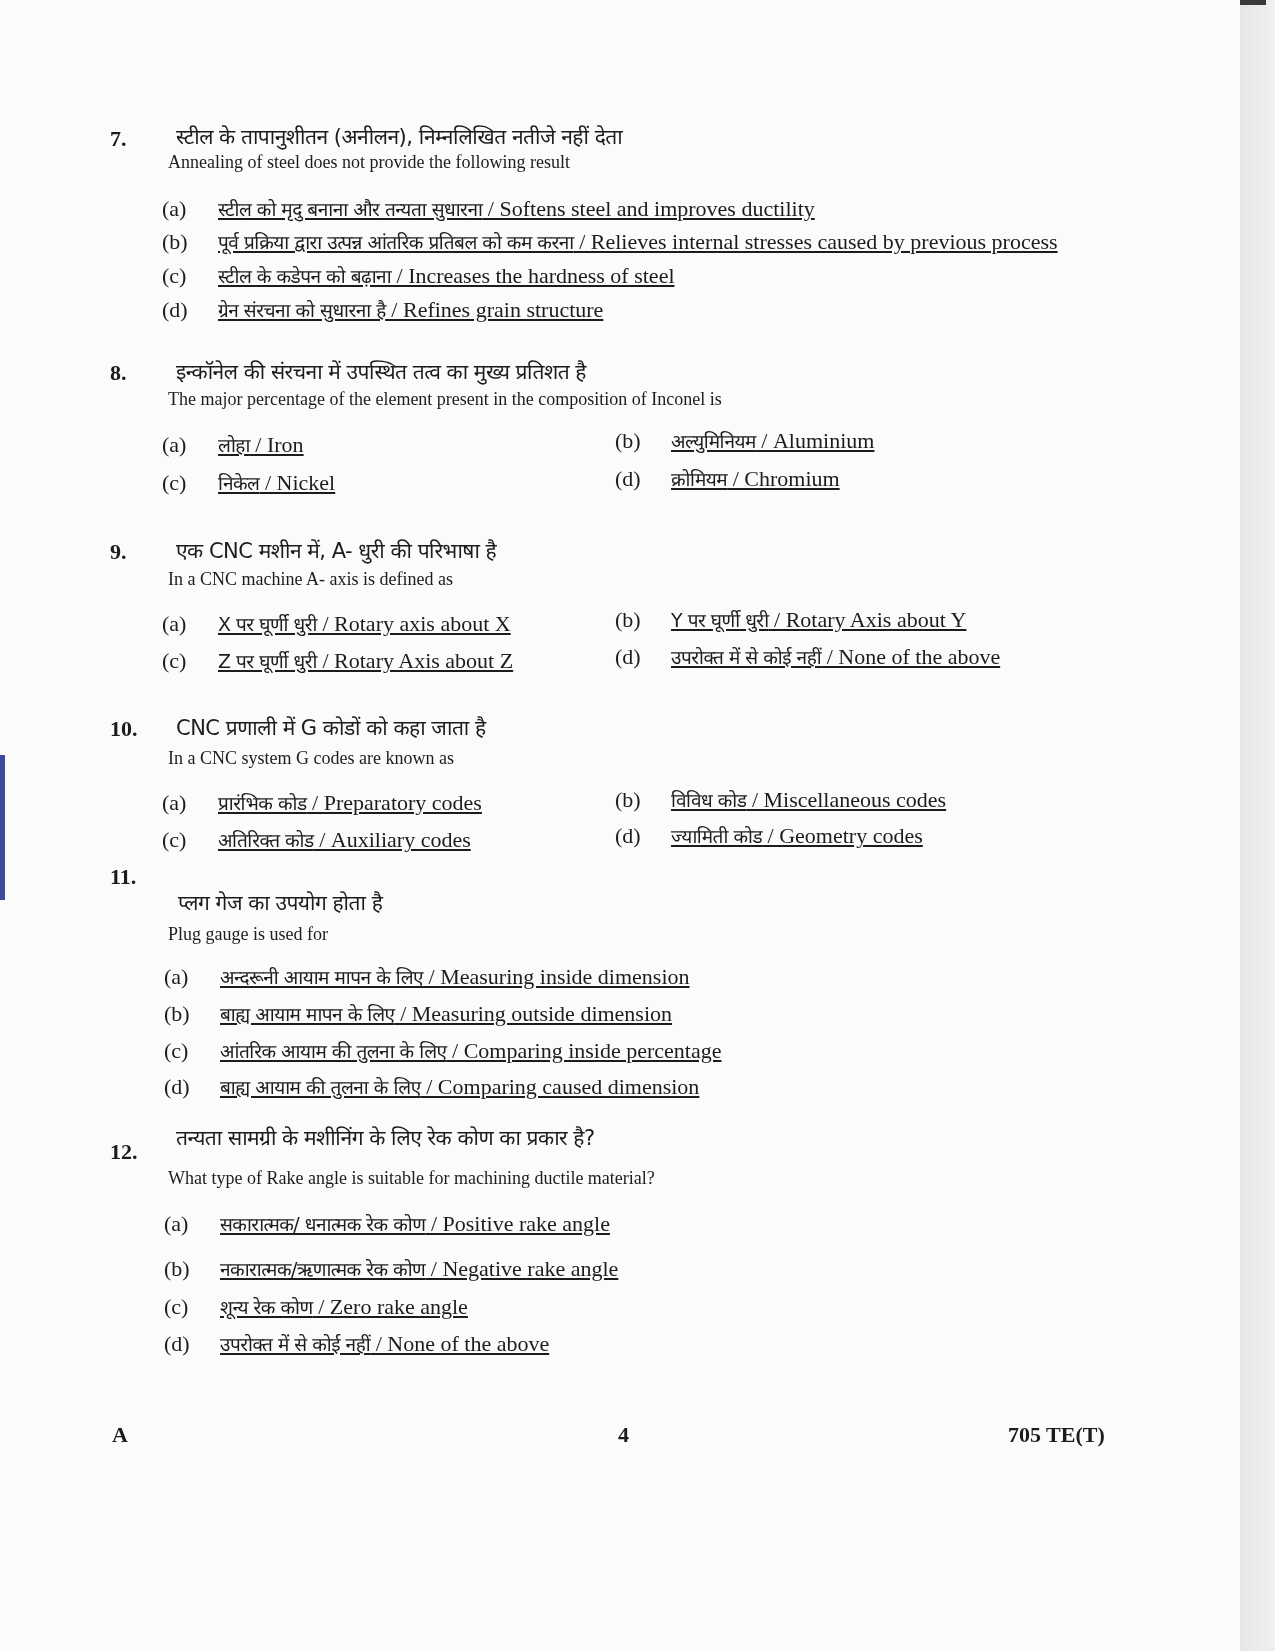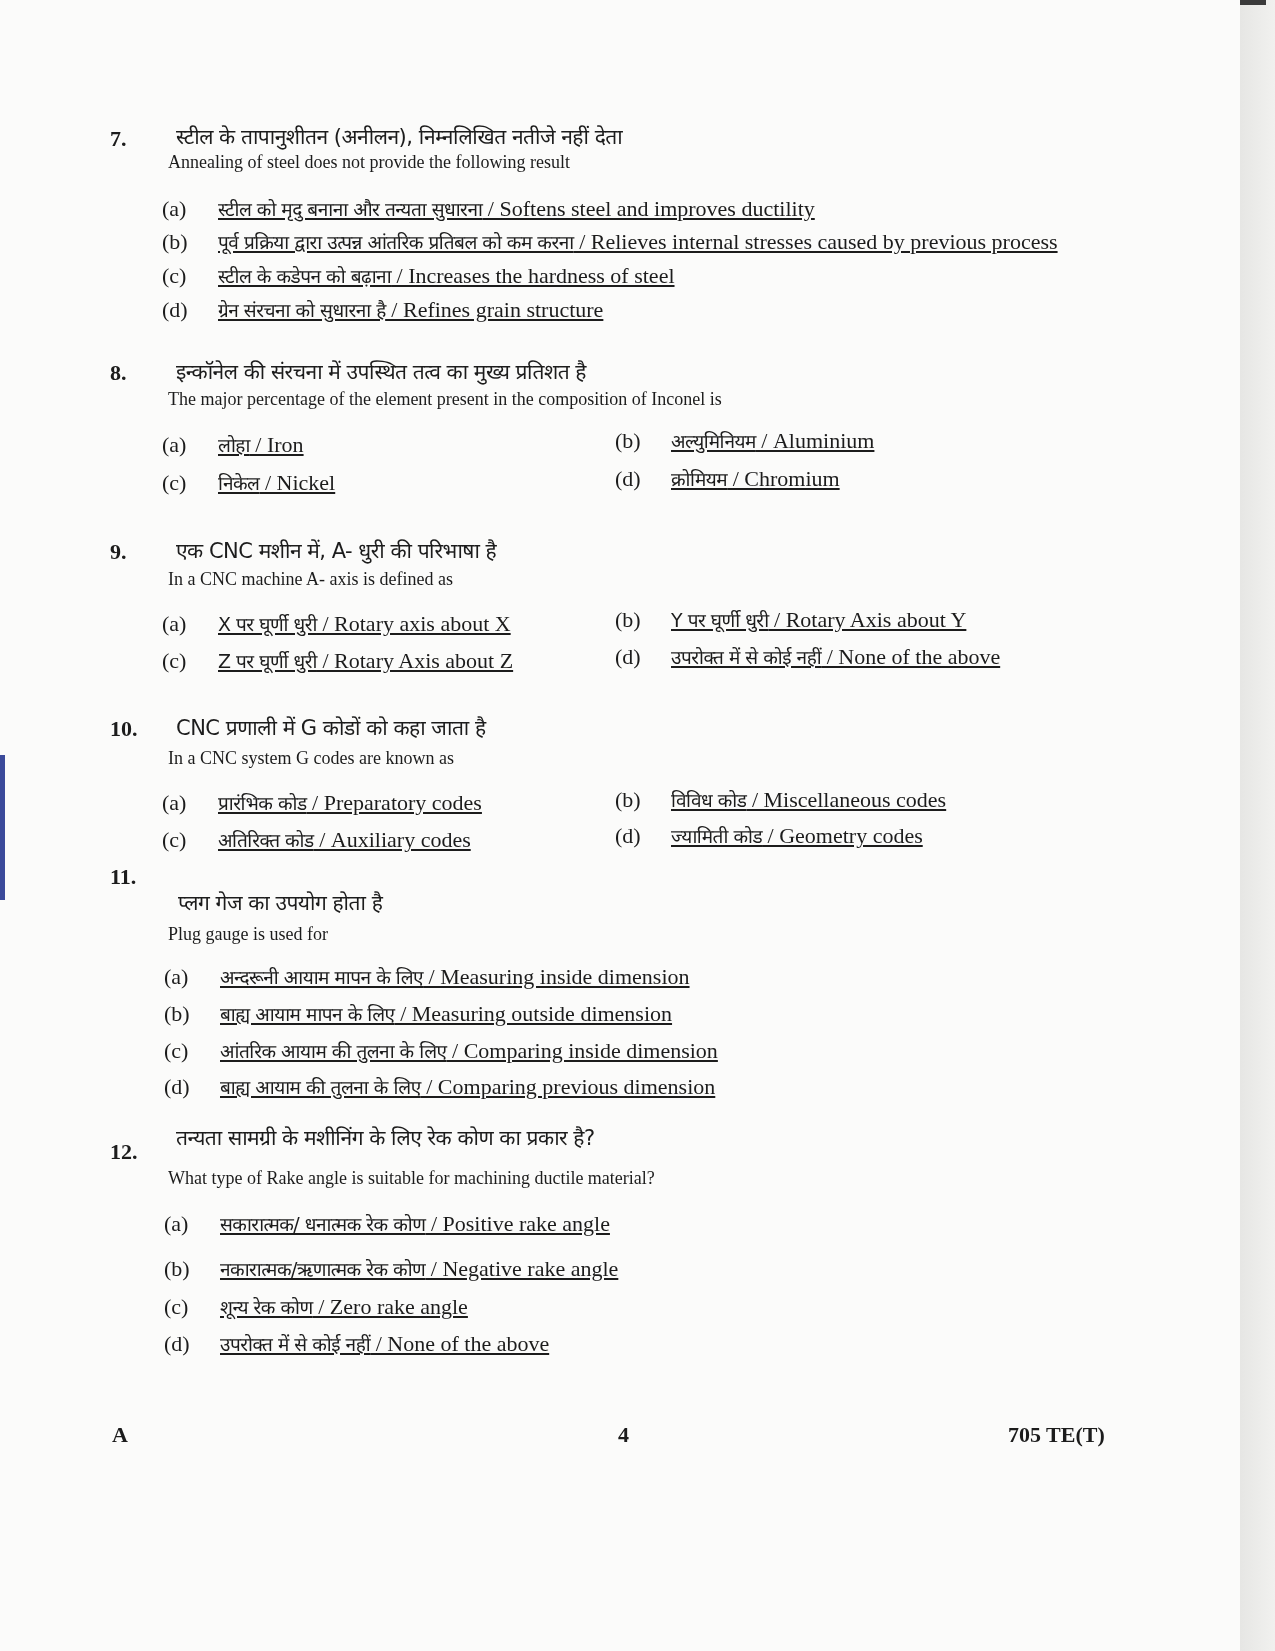--- a/index.html
+++ b/index.html
@@ -83,22 +83,22 @@
   <div class="opt" style="left:162px;top:827px"><span class="lbl">(c)</span><span class="txt-hi">अतिरिक्त कोड</span><span class="txt-en"> / Auxiliary codes</span></div>
   <div class="opt" style="left:615px;top:823px"><span class="lbl">(d)</span><span class="txt-hi">ज्यामिती कोड</span><span class="txt-en"> / Geometry codes</span></div>
 </div>
 
 <div class="q" style="top:0">
   <span class="qnum" style="top:864px">11.</span>
   <span class="hi" style="top:888px;left:170px">प्लग गेज का उपयोग होता है</span>
   <span class="en" style="top:924px">Plug gauge is used for</span>
   <div class="opt" style="left:164px;top:964px"><span class="lbl">(a)</span><span class="txt-hi">अन्दरूनी आयाम मापन के लिए</span><span class="txt-en"> / Measuring inside dimension</span></div>
   <div class="opt" style="left:164px;top:1001px"><span class="lbl">(b)</span><span class="txt-hi">बाह्य आयाम मापन के लिए</span><span class="txt-en"> / Measuring outside dimension</span></div>
-  <div class="opt" style="left:164px;top:1038px"><span class="lbl">(c)</span><span class="txt-hi">आंतरिक आयाम की तुलना के लिए</span><span class="txt-en"> / Comparing inside dimension</span></div>
-  <div class="opt" style="left:164px;top:1074px"><span class="lbl">(d)</span><span class="txt-hi">बाह्य आयाम की तुलना के लिए</span><span class="txt-en"> / Comparing previous dimension</span></div>
+  <div class="opt" style="left:164px;top:1038px"><span class="lbl">(c)</span><span class="txt-hi">आंतरिक आयाम की तुलना के लिए</span><span class="txt-en"> / Comparing inside percentage</span></div>
+  <div class="opt" style="left:164px;top:1074px"><span class="lbl">(d)</span><span class="txt-hi">बाह्य आयाम की तुलना के लिए</span><span class="txt-en"> / Comparing caused dimension</span></div>
 </div>
 
 <div class="q" style="top:0">
   <span class="qnum" style="top:1139px">12.</span>
   <span class="hi" style="top:1123px">तन्यता सामग्री के मशीनिंग के लिए रेक कोण का प्रकार है?</span>
   <span class="en" style="top:1168px">What type of Rake angle is suitable for machining ductile material?</span>
   <div class="opt" style="left:164px;top:1211px"><span class="lbl">(a)</span><span class="txt-hi">सकारात्मक/ धनात्मक रेक कोण</span><span class="txt-en"> / Positive rake angle</span></div>
   <div class="opt" style="left:164px;top:1256px"><span class="lbl">(b)</span><span class="txt-hi">नकारात्मक/ऋणात्मक रेक कोण</span><span class="txt-en"> / Negative rake angle</span></div>
   <div class="opt" style="left:164px;top:1294px"><span class="lbl">(c)</span><span class="txt-hi">शून्य रेक कोण</span><span class="txt-en"> / Zero rake angle</span></div>
   <div class="opt" style="left:164px;top:1331px"><span class="lbl">(d)</span><span class="txt-hi">उपरोक्त में से कोई नहीं</span><span class="txt-en"> / None of the above</span></div>

